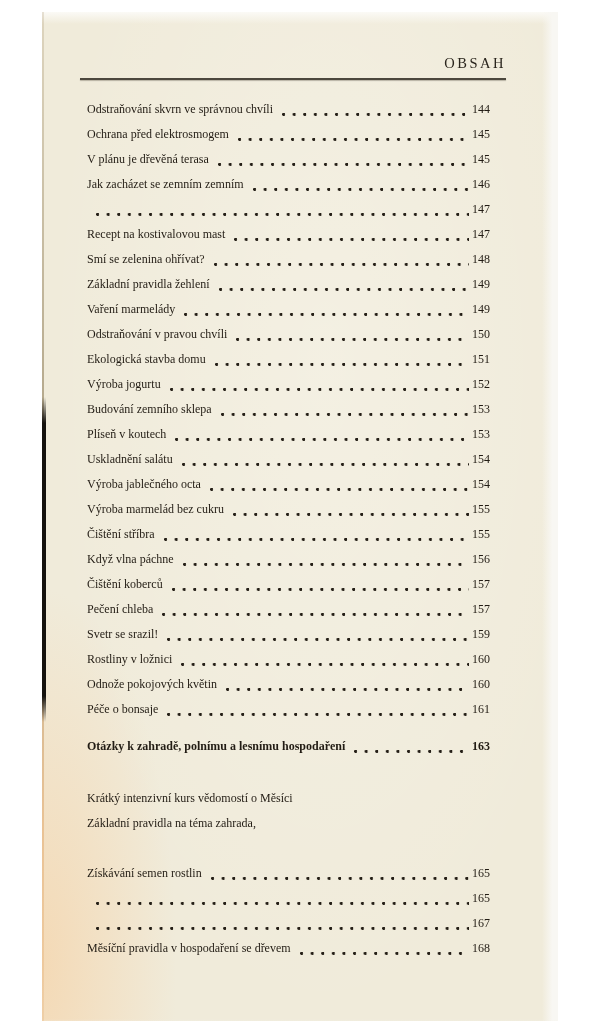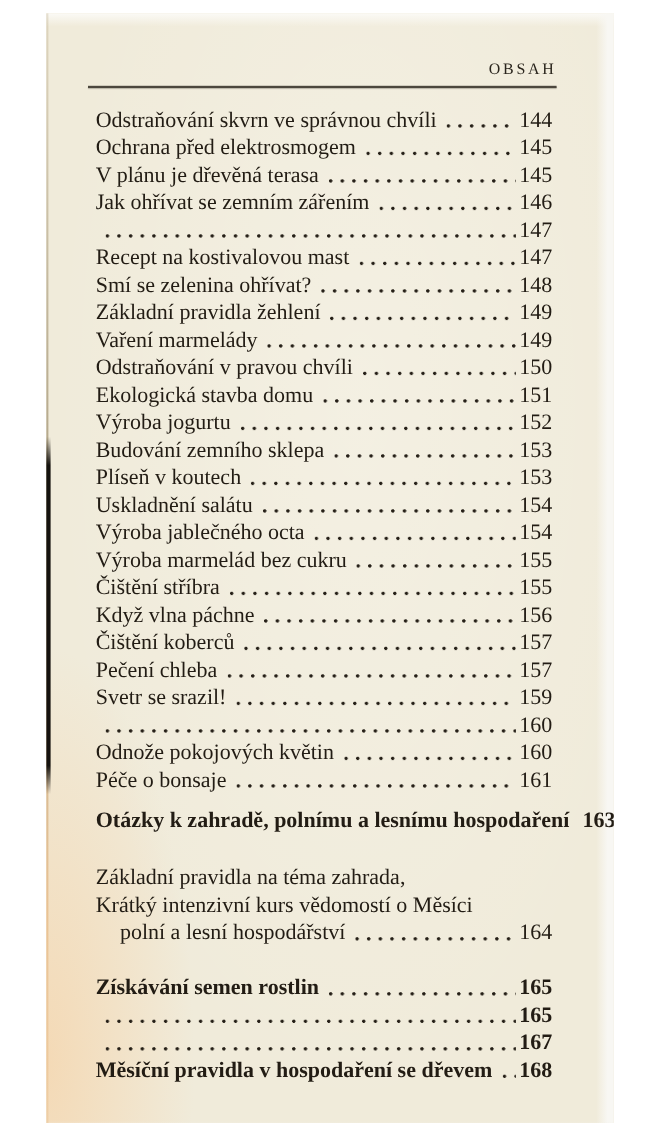--- a/index.html
+++ b/index.html
@@ -30,33 +30,33 @@
   .tint-soft { position:absolute; left:0; top:0; right:0; bottom:0;
                  background: radial-gradient(ellipse at 55% 35%, rgba(255,255,252,.25), rgba(255,255,252,0) 70%); }
 
   .page-inner { position: absolute; left: 45px; right: 52px; top: 0; }
 
   .header-row { text-align: right; padding-top: 42px;
                 font-size: 14.5px; letter-spacing: 2.5px; line-height: 18px; color: #2a251d; }
   .header-rule { height: 2px; background: #4c473d; margin-top: 6px; margin-left: -7px;
                  box-shadow: 0 1px 1px rgba(76,71,61,.35); }
 
-  .toc { margin-top: 17px; font-size: 20px; }
+  .toc { margin-top: 17px; font-size: 12px; }
   .row { display: flex; align-items: baseline; height: 25px; line-height: 25px; white-space: nowrap; }
   .row .title { flex: 0 0 auto; }
   .leader { flex: 1 1 auto; align-self: stretch; margin-left: 9px; margin-right: 3px;
             background-image: radial-gradient(circle at 1.6px 1.5px, #241e16 1.35px, rgba(36,30,22,0) 1.8px);
             background-size: 10.6px 3.2px;
             background-repeat: repeat-x;
             background-position: left 0 bottom 6px; }
   .num { flex: 0 0 auto; min-width: 34px; }
 
   .section-heading { font-weight: bold; margin-top: 12px; }
   .group  { margin-top: 27px; }
-  .garden { margin-top: 25px; font-weight: bold; }
+  .garden { margin-top: 25px; }
   .plain  { height: 25px; line-height: 25px; white-space: nowrap; }
   .indent { padding-left: 22px; }
 </style>
 </head>
 <body>
 
 <div class="scan">
   <div class="tint-soft"></div>
   <div class="tint-bottomleft"></div>
   <div class="edge-top"></div>
@@ -88,21 +88,21 @@
             <span class="num">145</span>
           </div>
 
           <div class="row">
             <span class="title">V plánu je dřevěná terasa</span>
             <span class="leader"></span>
             <span class="num">145</span>
           </div>
 
           <div class="row">
-            <span class="title">Jak ohřívat se zemním zářením</span>
+            <span class="title">Jak zacházet se zemním zemním</span>
             <span class="leader"></span>
             <span class="num">146</span>
           </div>
 
           <div class="row">
             <span class="leader"></span>
             <span class="num">147</span>
           </div>
 
           <div class="row">
@@ -201,20 +201,21 @@
             <span class="num">157</span>
           </div>
 
           <div class="row">
             <span class="title">Svetr se srazil!</span>
             <span class="leader"></span>
             <span class="num">159</span>
           </div>
 
           <div class="row">
+            <span class="title">Rostliny v ložnici</span>
             <span class="leader"></span>
             <span class="num">160</span>
           </div>
 
           <div class="row">
             <span class="title">Odnože pokojových květin</span>
             <span class="leader"></span>
             <span class="num">160</span>
           </div>
 
@@ -228,32 +229,27 @@
       <div class="row section-heading">
         <span class="title">Otázky k zahradě, polnímu a lesnímu hospodaření</span>
         <span class="leader"></span>
         <span class="num">163</span>
       </div>
 
       <div class="group">
         <div>
 
             <div class="plain">
+              <span>Krátký intenzivní kurs vědomostí o Měsíci</span>
+            </div>
+
+            <div class="plain">
               <span>Základní pravidla na téma zahrada,</span>
             </div>
-
-            <div class="plain">
-              <span>Krátký intenzivní kurs vědomostí o Měsíci</span>
-            </div>
-          </div>
-        <div class="row indent">
-          <span class="title">polní a lesní hospodářství</span>
-          <span class="leader"></span>
-          <span class="num">164</span>
-        </div>
+          </div>
       </div>
 
       <div class="garden">
 
           <div class="row">
             <span class="title">Získávání semen rostlin</span>
             <span class="leader"></span>
             <span class="num">165</span>
           </div>
 

